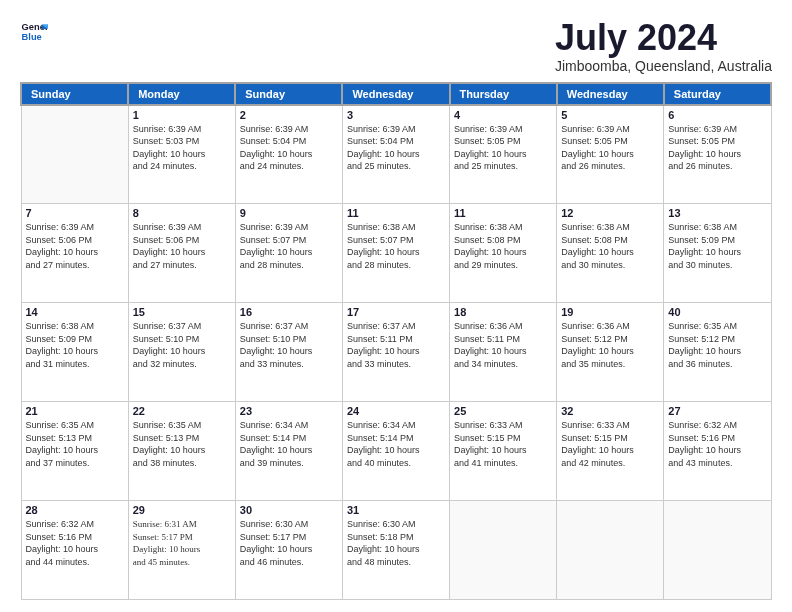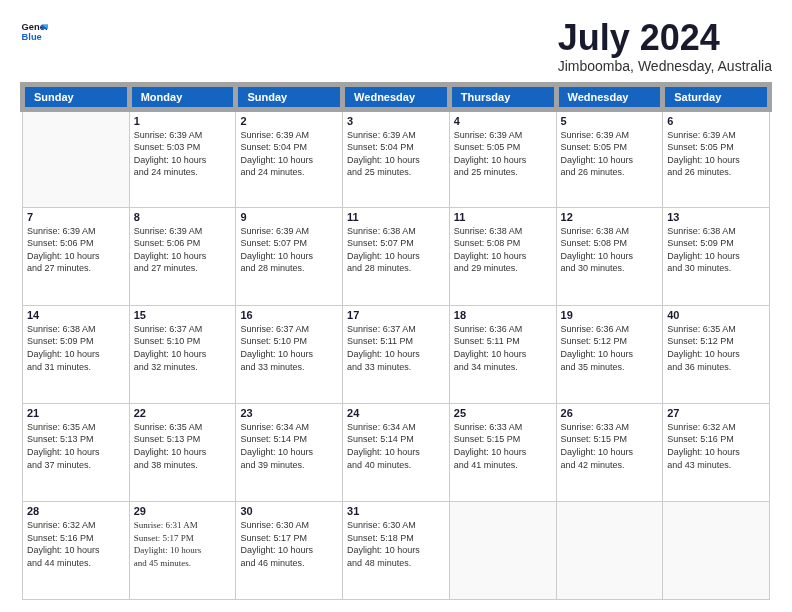--- a/index.html
+++ b/index.html
@@ -51,21 +51,21 @@
       width: 100%;
       table-layout: fixed;
     }
     .calendar th {
       background: #1565c0;
       color: #fff;
       font-size: 11px;
       font-weight: bold;
       padding: 4px 9px;
       text-align: left;
-      border: 5px solid #a3a3a3;
+      border: 2px solid #a3a3a3;
     }
     .calendar td {
       border: 1px solid #ccc;
       vertical-align: top;
       padding: 3px 4px;
       font-size: 9.5px;
       color: #333;
       height: 88px;
     }
     .day-num {
@@ -90,21 +90,21 @@
     <div class="logo">
       <svg class="logo-icon" viewBox="0 0 36 36">
         <text x="2" y="16" font-size="12" font-weight="bold" fill="#1a1a2e">General</text>
         <text x="2" y="28" font-size="12" font-weight="bold" fill="#1565c0">Blue</text>
         <polygon points="28,8 36,14 28,14" fill="#1565c0"></polygon>
         <polygon points="28,8 36,8 36,14" fill="#42a5f5"></polygon>
       </svg>
     </div>
     <div class="title-section">
       <div class="month-year">July 2024</div>
-      <div class="location">Jimboomba, Wednesday, Australia</div>
+      <div class="location">Jimboomba, Queensland, Australia</div>
     </div>
   </div>
 
   <table class="calendar">
     <thead>
       <tr>
         <th>Sunday</th>
         <th>Monday</th>
         <th>Sunday</th>
         <th>Wednesday</th>
@@ -291,21 +291,21 @@
 and 40 minutes.</div>
           </td>
           <td>
             <span class="day-num">25</span>
             <div class="day-info" style="white-space: pre-line;">Sunrise: 6:33 AM
 Sunset: 5:15 PM
 Daylight: 10 hours
 and 41 minutes.</div>
           </td>
           <td>
-            <span class="day-num">26</span>
+            <span class="day-num">32</span>
             <div class="day-info" style="white-space: pre-line;">Sunrise: 6:33 AM
 Sunset: 5:15 PM
 Daylight: 10 hours
 and 42 minutes.</div>
           </td>
           <td>
             <span class="day-num">27</span>
             <div class="day-info" style="white-space: pre-line;">Sunrise: 6:32 AM
 Sunset: 5:16 PM
 Daylight: 10 hours

